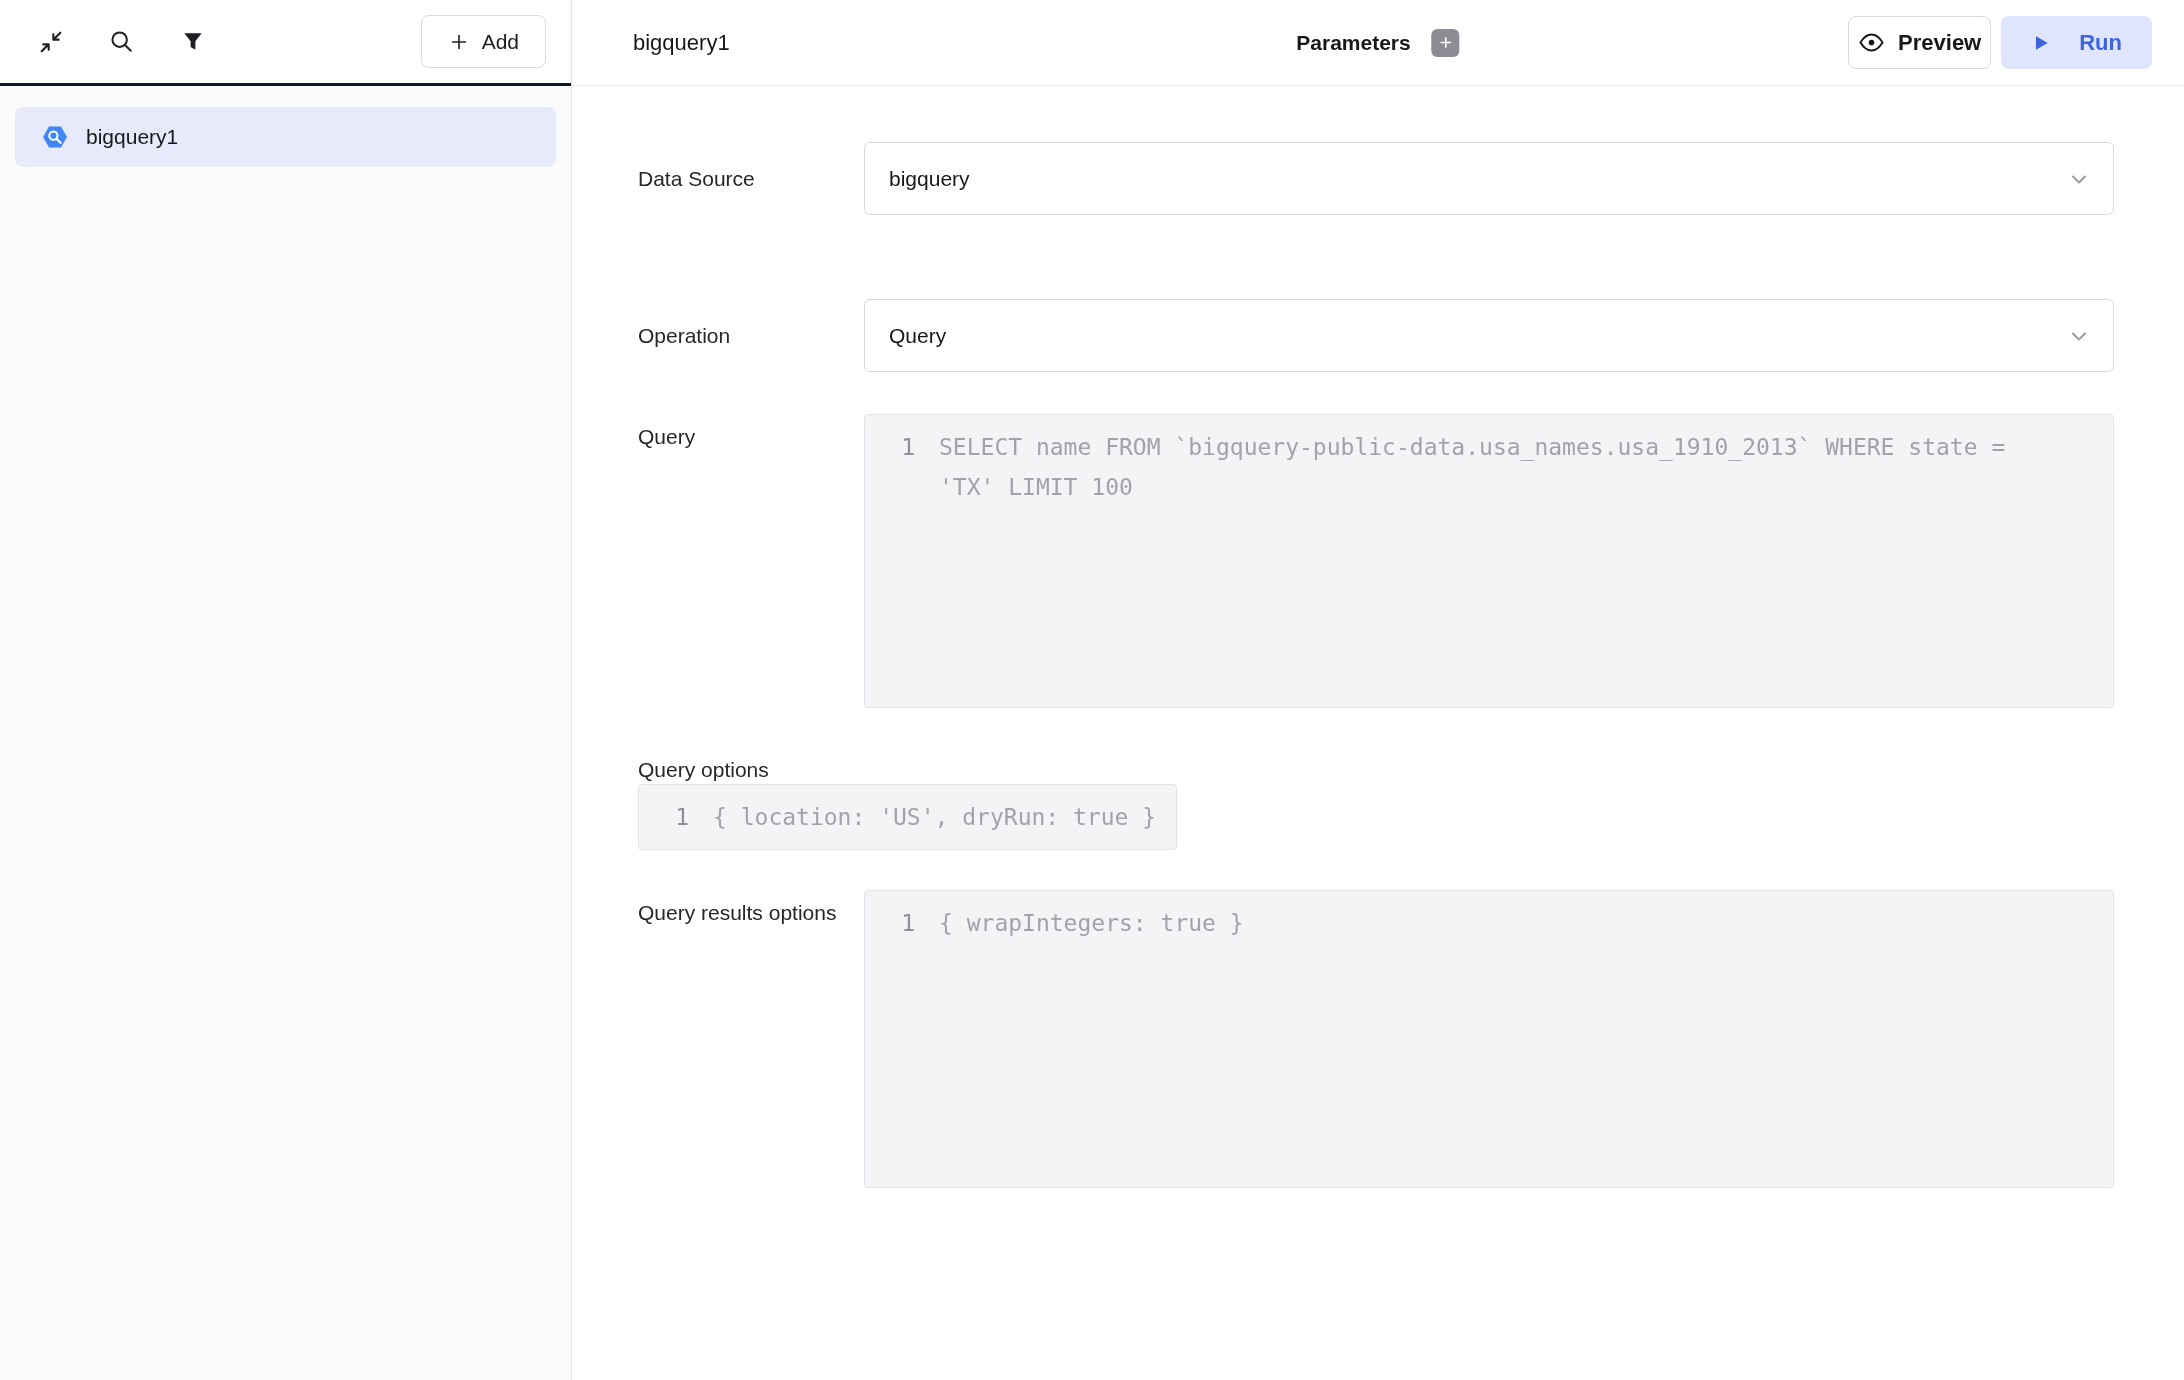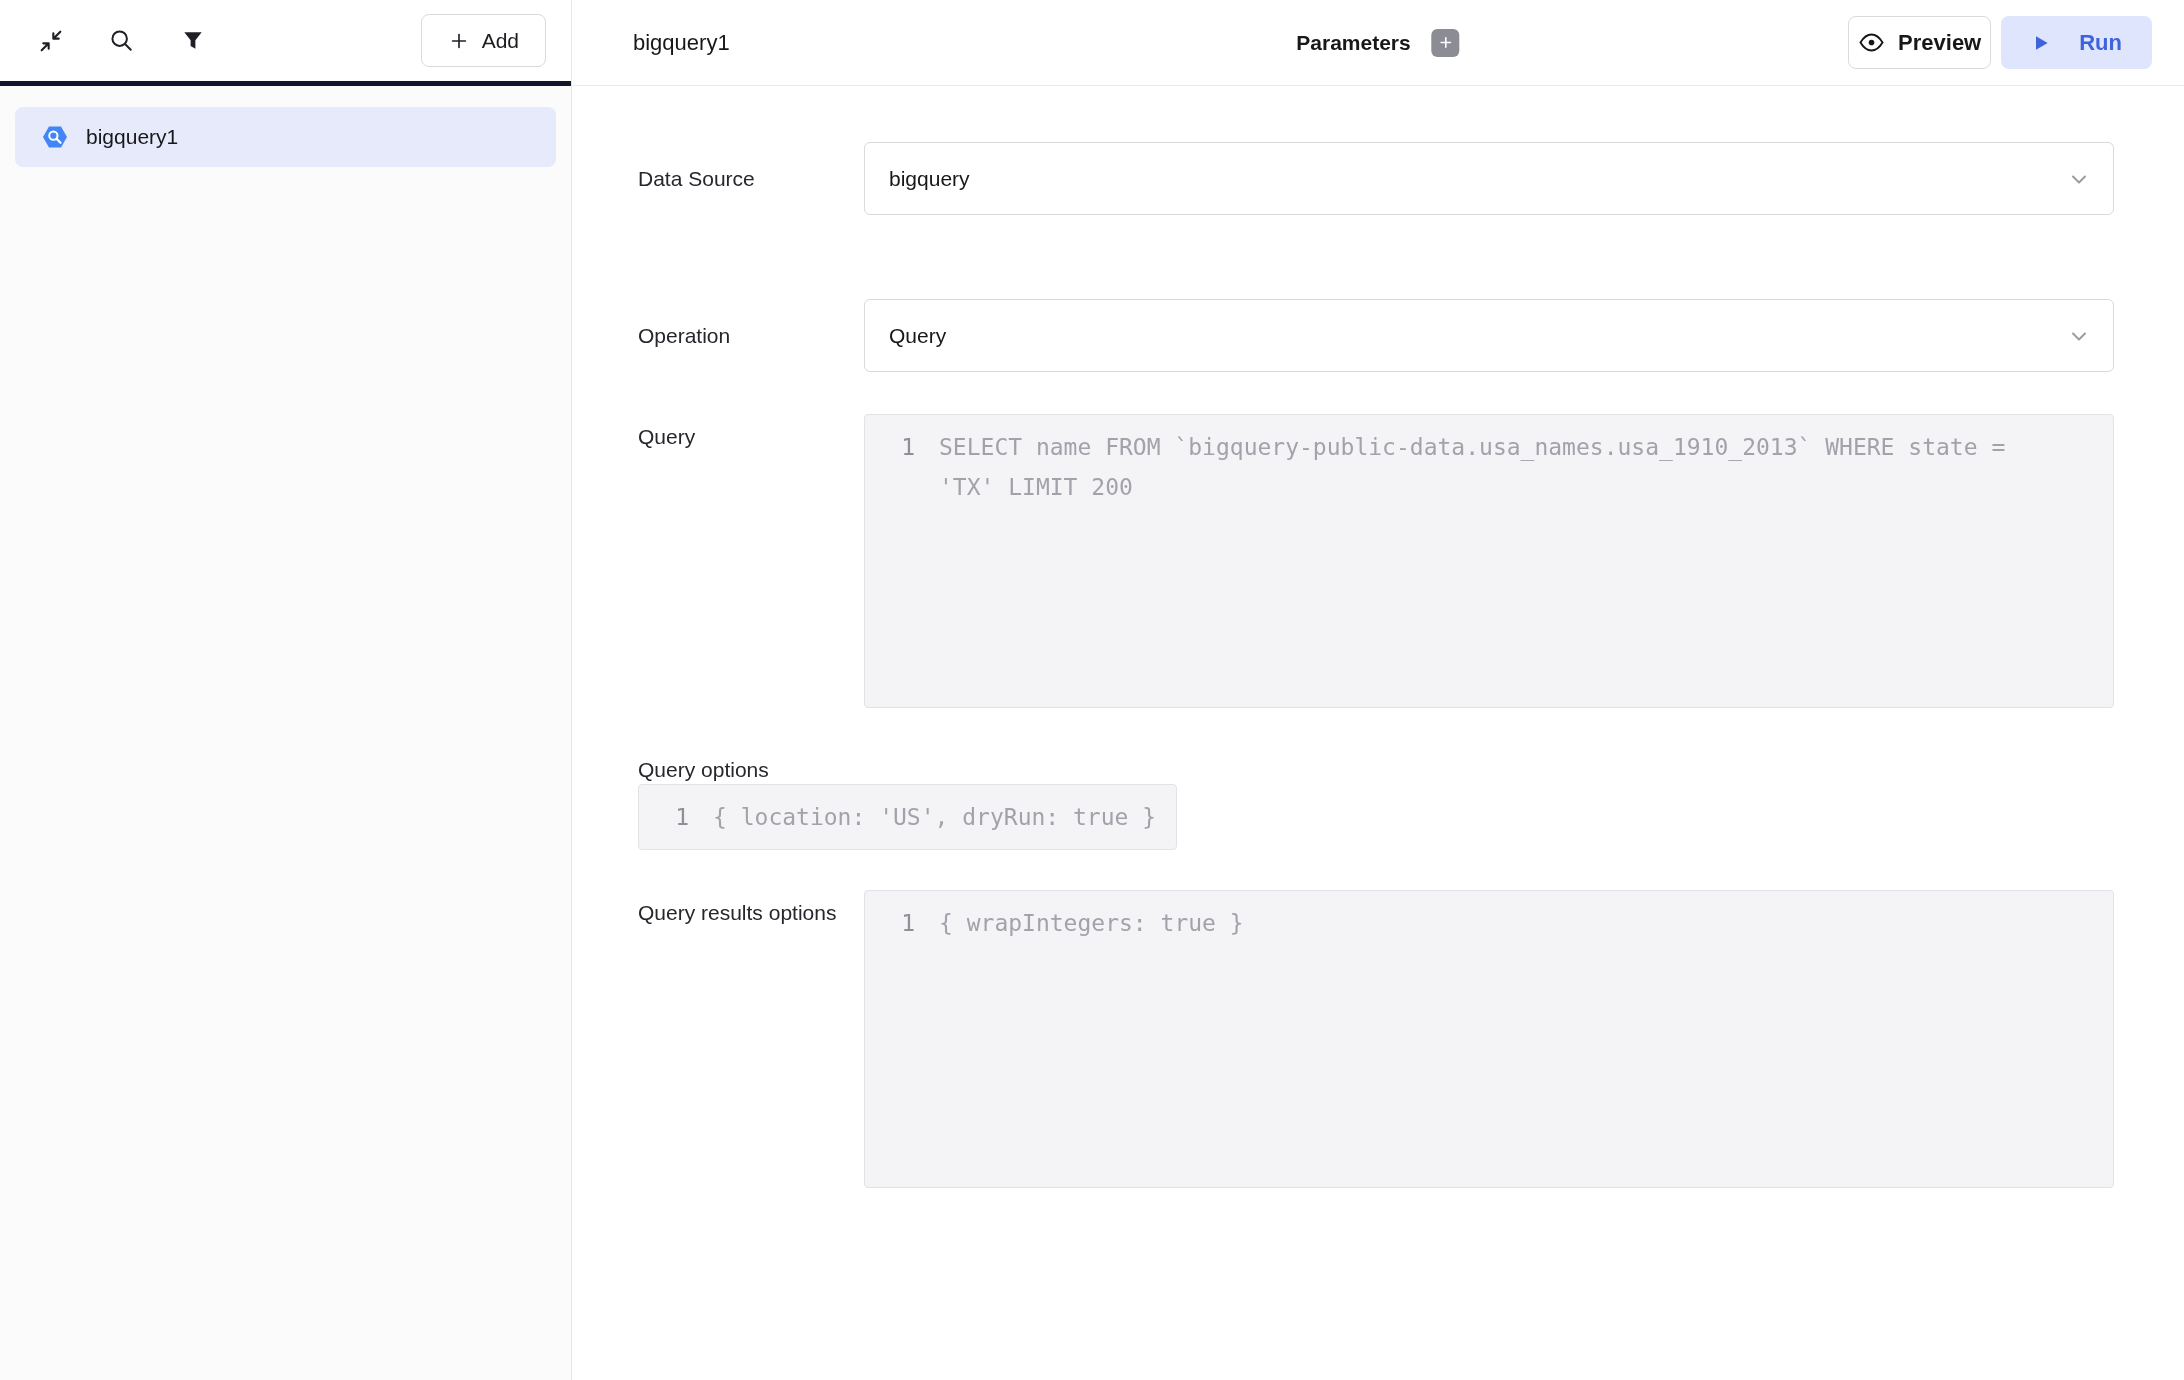--- a/index.html
+++ b/index.html
@@ -7,21 +7,21 @@
     --run-bg:#DEE5FC;
     --selected-bg:#E7EAFB;
   }
   *{box-sizing:border-box;}
   html,body{margin:0;padding:0;}
   body{font-family:"Liberation Sans","DejaVu Sans",sans-serif;color:#1c1c21;}
   .app{width:2184px;height:1380px;display:flex;background:#fff;overflow:hidden;}
 
   
   .sidebar{width:572px;min-width:572px;background:#fbfbfc;border-right:1px solid #e6e6ea;display:flex;flex-direction:column;}
-  .sidebar-header{height:86px;min-height:86px;background:#fff;border-bottom:5px solid #0f172a;display:flex;align-items:center;padding:0 25px 0 36px;gap:41px;}
+  .sidebar-header{height:86px;min-height:86px;background:#fff;border-bottom:3px solid #0f172a;display:flex;align-items:center;padding:0 25px 0 36px;gap:41px;}
   .icon-btn{width:30px;height:30px;border:none;background:transparent;padding:0;cursor:pointer;display:flex;align-items:center;justify-content:center;}
   .add-btn{margin-left:auto;height:53px;padding:0 26px;background:#fff;border:1px solid #d9d9de;border-radius:8px;display:flex;align-items:center;gap:12px;font-size:21px;font-weight:500;color:#1c1c21;cursor:pointer;font-family:inherit;}
   .sidebar-list{padding:21px 15px;}
   .sidebar-item{height:60px;border-radius:8px;display:flex;align-items:center;gap:16px;padding:0 25px;font-size:21px;font-weight:500;color:#18181b;cursor:pointer;}
   .sidebar-item.selected{background:var(--selected-bg);}
 
   
   .main{flex:1;display:flex;flex-direction:column;background:#fff;}
   .main-header{height:86px;min-height:86px;border-bottom:1px solid #ebebef;display:flex;align-items:center;padding:0 32px 0 61px;position:relative;}
   .main-title{font-size:22px;font-weight:500;color:#18181b;}
@@ -147,21 +147,21 @@
                 <path d="M6 9.5 L12 15.5 L18 9.5"></path>
               </svg>
           </span>
         </div>
       </div>
 
       <div class="form-row row-editor mb-39">
         <div class="field-label">Query</div>
         <div class="code-editor h-294">
           <span class="line-no">1</span>
-          <span class="code-text">SELECT name FROM `bigquery-public-data.usa_names.usa_1910_2013` WHERE state = 'TX' LIMIT 200</span>
+          <span class="code-text">SELECT name FROM `bigquery-public-data.usa_names.usa_1910_2013` WHERE state = 'TX' LIMIT 100</span>
         </div>
       </div>
 
       <div class="form-row row-editor mb-40">
         <div class="field-label">Query options</div>
         <div class="code-editor h-301">
           <span class="line-no">1</span>
           <span class="code-text">{ location: 'US', dryRun: true }</span>
         </div>
       </div>

